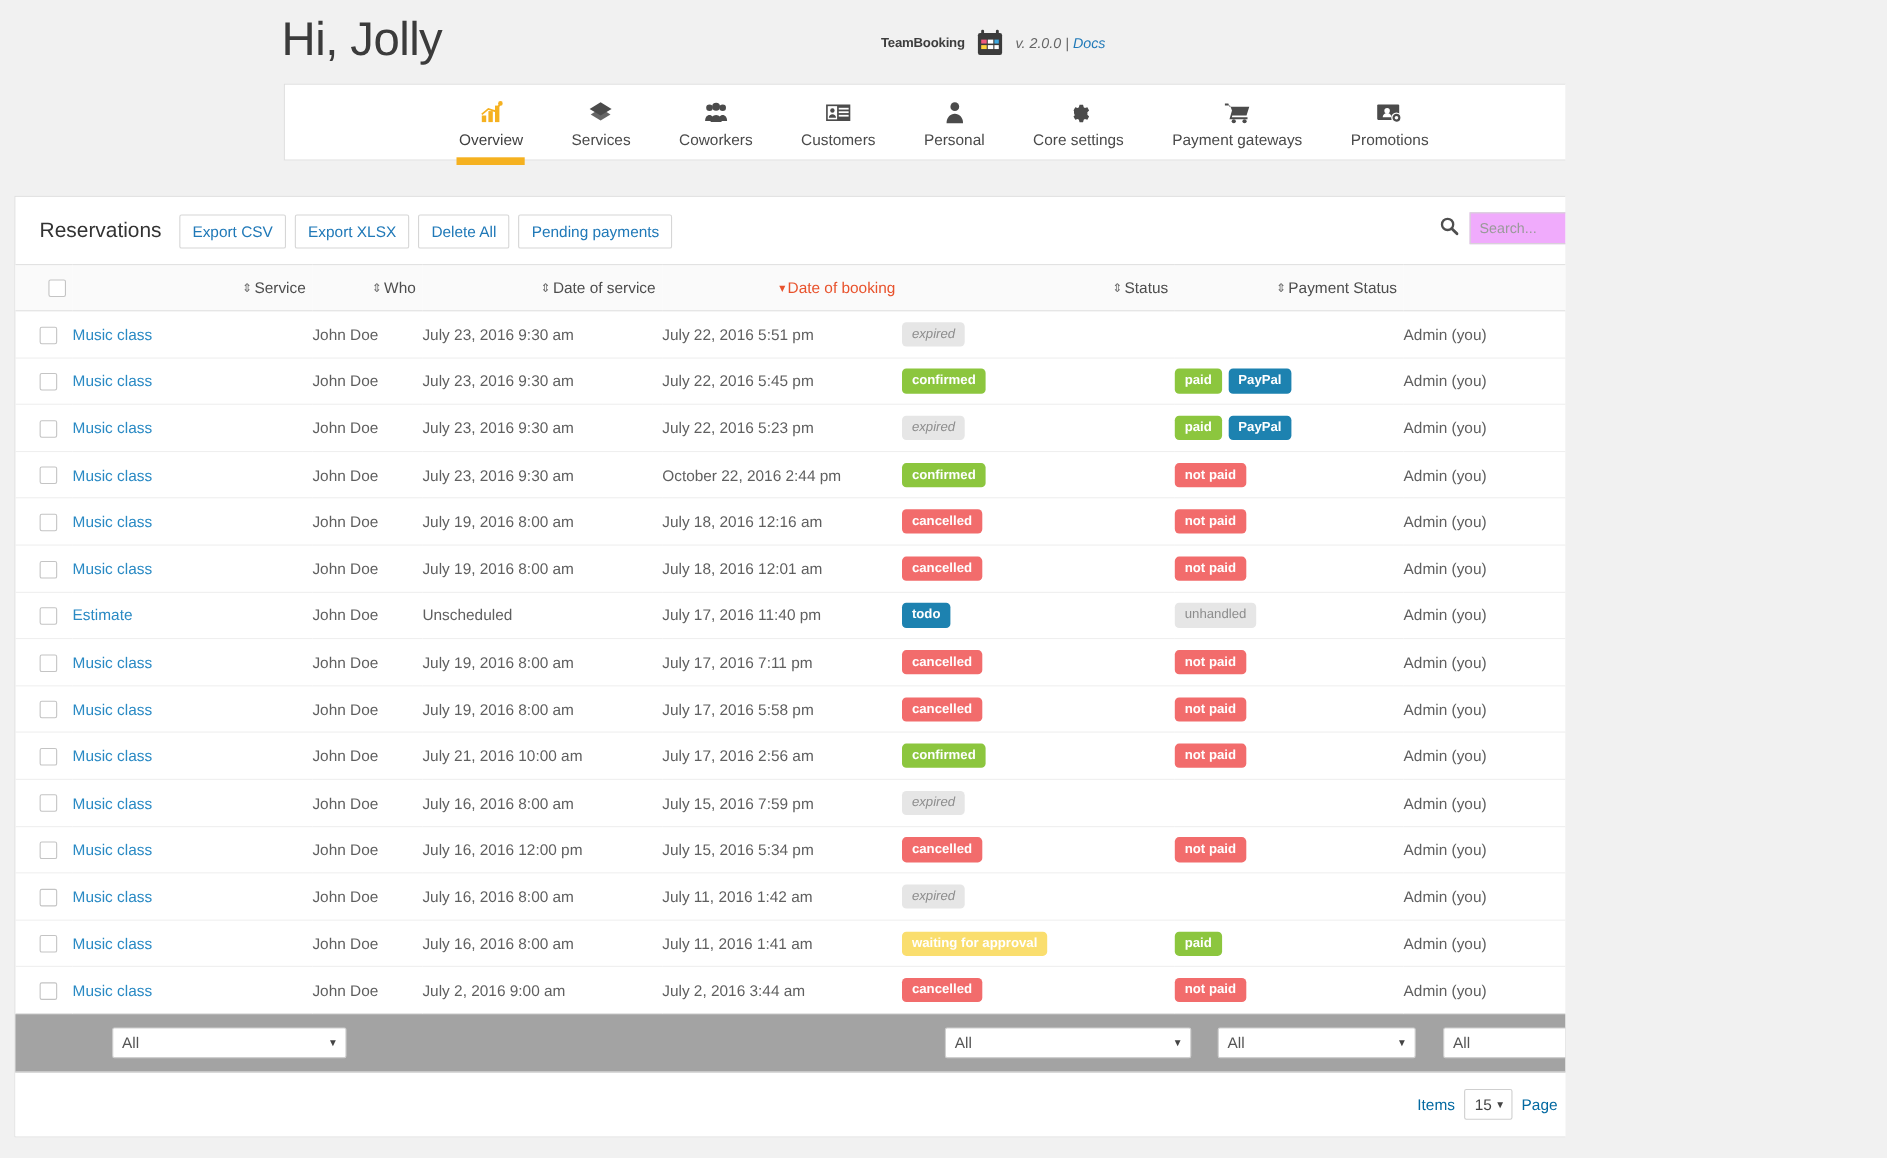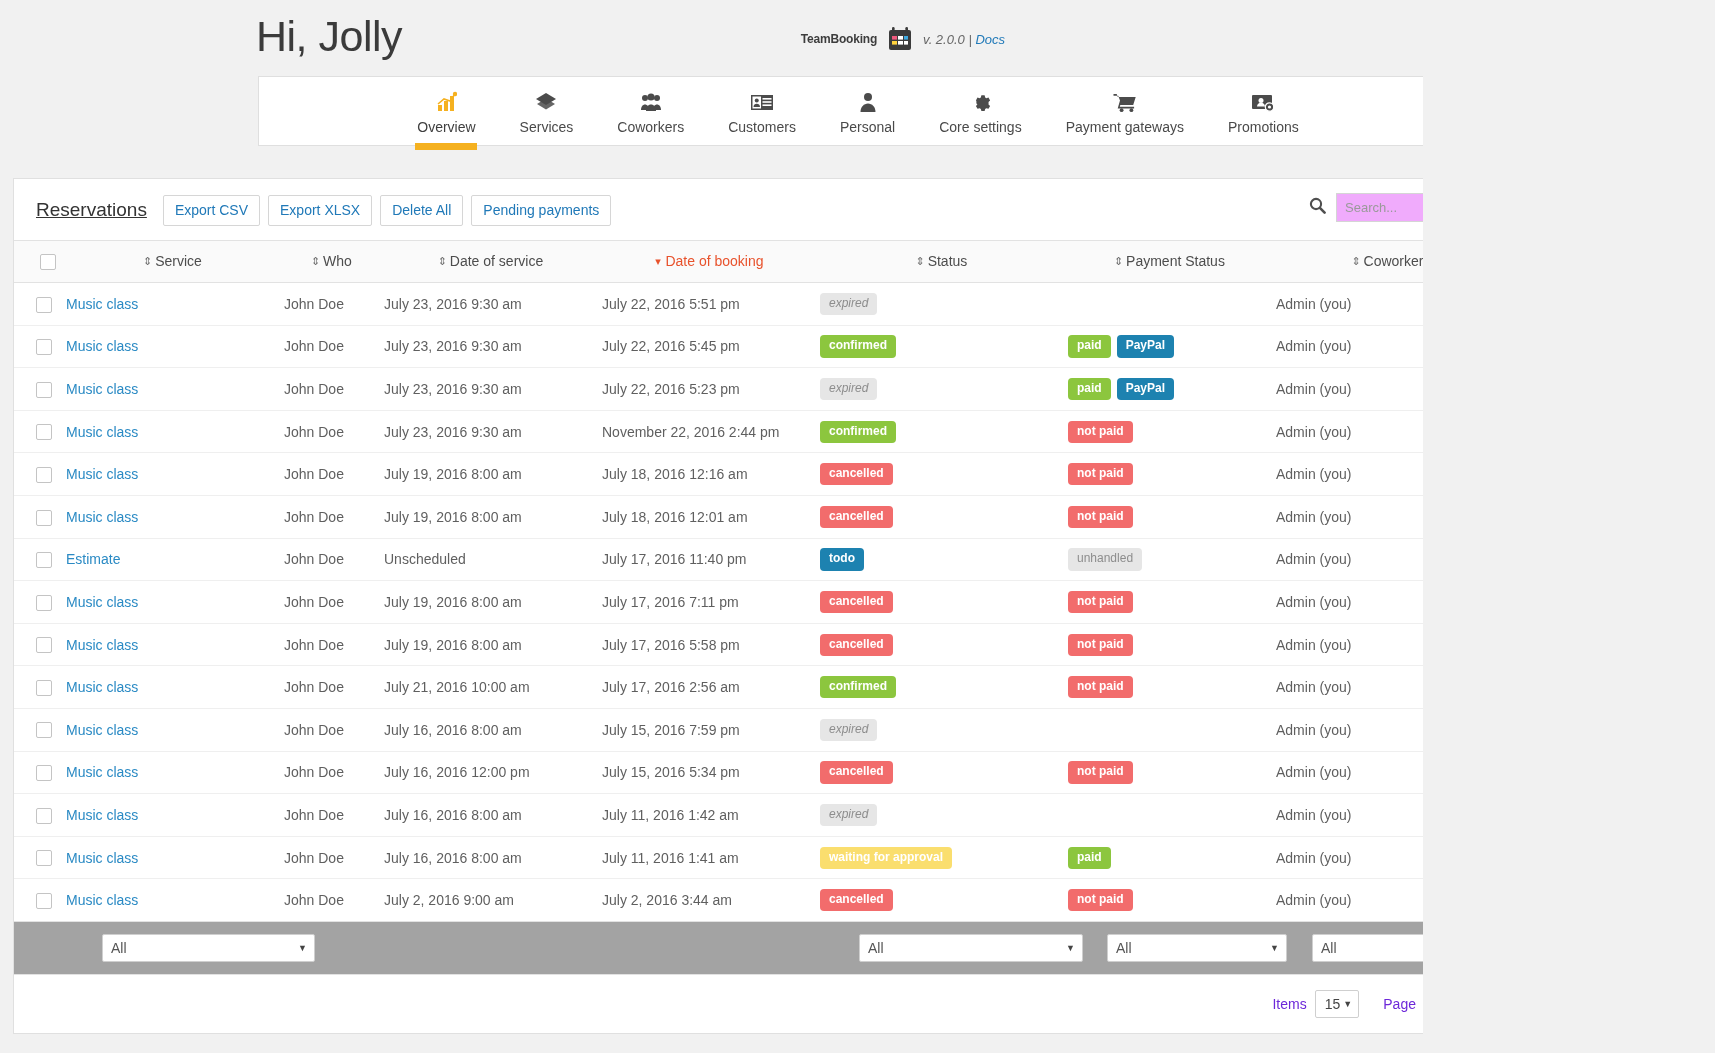--- a/index.html
+++ b/index.html
@@ -99,21 +99,20 @@
     display: flex;
     align-items: center;
     padding: 16px 22px 14px 22px;
     position: relative;
   }
   .panel-title {
     font-size: 19px;
     color: #333;
     font-weight: normal;
     margin-right: 16px;
-    text-decoration: underline;
   }
   .btn-link {
     display: inline-block;
     border: 1px solid #d6d6d6;
     background: #fff;
     color: #2079b8;
     font-size: 14px;
     padding: 6px 11px;
     margin-right: 8px;
     border-radius: 2px;
@@ -139,21 +138,21 @@
 
   
   table.res { width: 100%; border-collapse: collapse; table-layout: fixed; }
   table.res thead th {
     background: #fafafa;
     border-top: 1px solid #e2e2e2;
     border-bottom: 1px solid #e2e2e2;
     font-size: 14px;
     font-weight: normal;
     color: #4d4d4d;
-    text-align: center;
+    text-align: right;
     padding: 12px 6px 12px 0;
     height: 40px;
     white-space: nowrap;
   }
   table.res thead th.sorted { color: #e8522c; }
   .sortico {
     display: inline-block;
     width: 11px;
     margin-right: 2px;
     color: #6d6d6d;
@@ -252,21 +251,21 @@
   }
 
   
   .pagbar {
     height: 58px;
     display: flex; align-items: center; justify-content: flex-end;
     padding-right: 22px;
     gap: 8px;
     background: #fff;
   }
-  .pag-label { font-size: 14px; color: #6d28d9; margin-left: 16px; }
+  .pag-label { font-size: 14px; color: #0369a1; }
   .mini-sel {
     height: 28px; min-width: 44px;
     border: 1px solid #cfcfcf; background: #fff;
     font-size: 14px; color: #444;
     display: flex; align-items: center;
     padding: 0 18px 0 9px;
     position: relative; border-radius: 2px; cursor: pointer;
   }
   .mini-sel .car { position: absolute; right: 6px; top: 50%; transform: translateY(-50%); font-size: 9px; }
   .pbtn {
@@ -578,21 +577,21 @@
                     </svg></span>
                 </span>
               </div>
             </td>
           </tr>
           <tr>
             <td class="cb col-cb"><span class="cbx"></span></td>
             <td class="col-srv"><a class="srv">Music class</a></td>
             <td class="col-who">John Doe</td>
             <td class="col-dos">July 23, 2016 9:30 am</td>
-            <td class="col-dob">November 22, 2016 2:44 pm</td>
+            <td class="col-dob">October 22, 2016 2:44 pm</td>
             <td class="col-st"><span class="badge confirmed">confirmed</span></td>
             <td class="col-ps"><span class="badge notpaid">not paid</span></td>
             <td class="col-cw">Admin (you)</td>
             <td class="col-act">
               <div class="actions">
                 <span class="act">
                   <span><svg width="15" height="15" viewBox="0 0 15 15">
                       <g fill="currentColor">
                         <rect x="1" y="2" width="13" height="1.9"></rect>
                         <rect x="1" y="5.6" width="9" height="1.9"></rect>

